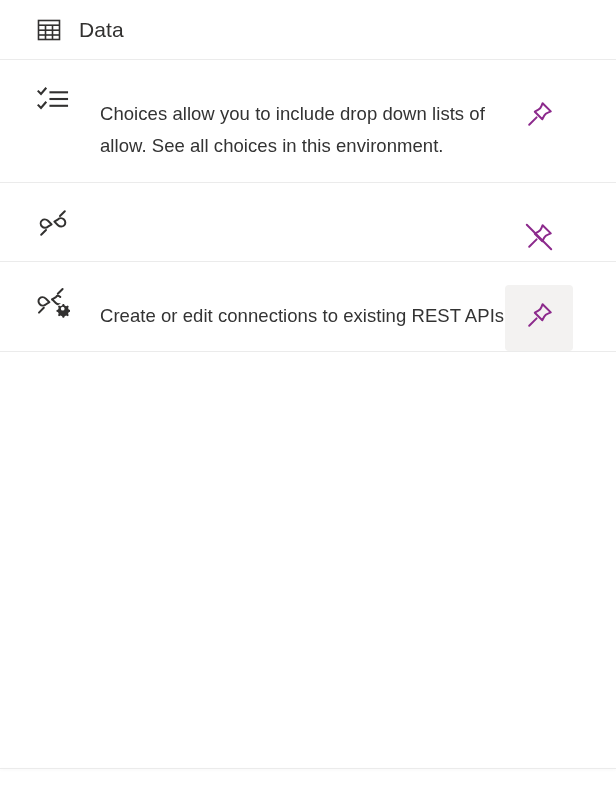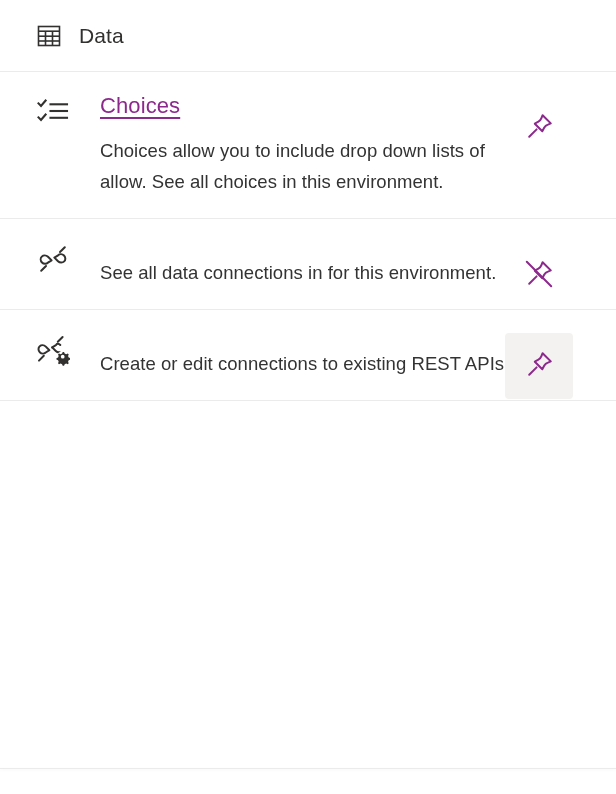--- a/index.html
+++ b/index.html
@@ -19,21 +19,21 @@
   .panel {
     position: relative;
     width: 616px;
     height: 794px;
     background: #ffffff;
     box-sizing: border-box;
   }
 
   
   .panel-header {
-    height: 72px;
+    height: 60px;
     display: flex;
     align-items: center;
     padding-left: 36px;
     box-sizing: border-box;
     border-bottom: 1px solid #ebebeb;
   }
   .panel-header .header-icon {
     width: 26px;
     height: 26px;
     display: inline-flex;
@@ -161,21 +161,20 @@
           <g stroke="#323130" fill="none" stroke-width="2.1" stroke-linecap="square">
             <polyline points="1.5,7.4 4,10 8.6,4.6"></polyline>
             <polyline points="1.5,21.4 4,24 8.6,18.6"></polyline>
             <line x1="13.5" y1="8.3" x2="30" y2="8.3"></line>
             <line x1="13.5" y1="15" x2="30" y2="15"></line>
             <line x1="13.5" y1="21.8" x2="30" y2="21.8"></line>
           </g>
         </svg>
       </span>
       <div class="card-body">
-        <a class="card-link" href="#">Choices</a>
         <div class="card-desc">Choices allow you to include drop down lists of allow. See all choices in this environment.</div>
       </div>
       <button class="pin-button">
         <span>
           <svg width="34" height="34" viewBox="0 0 34 34" aria-hidden="true">
             <g fill="none" stroke="#8c2a8c" stroke-width="2" stroke-linejoin="round" stroke-linecap="round">
               <path d="M20.6 5.2 L28.8 13.4 L25.9 14.6 C24.3 15.2 23.1 16.2 22.3 17.6 L20.3 21.2 L12.8 13.7 L16.4 11.7 C17.8 10.9 18.8 9.7 19.4 8.1 Z"></path>
               <line x1="14.6" y1="19.4" x2="7.2" y2="26.8"></line>
             </g>
           </svg>
@@ -188,21 +187,20 @@
         <svg width="32" height="32" viewBox="0 0 32 32" aria-hidden="true">
           <g fill="none" stroke="#323130" stroke-width="2" stroke-linecap="round" stroke-linejoin="round">
             <path d="M14.6 17.4 L11.0 13.8 C9.1 11.9 6.3 12.1 4.8 13.6 C3.3 15.1 3.3 17.8 5.0 19.5 C6.7 21.2 9.4 21.2 10.9 19.7 Z"></path>
             <path d="M17.4 14.6 L21.0 18.2 C22.9 20.1 25.7 19.9 27.2 18.4 C28.7 16.9 28.7 14.2 27.0 12.5 C25.3 10.8 22.6 10.8 21.1 12.3 Z"></path>
             <line x1="4.2" y1="27.8" x2="9.0" y2="23.0"></line>
             <line x1="23.0" y1="9.0" x2="27.8" y2="4.2"></line>
           </g>
         </svg>
       </span>
       <div class="card-body">
-        <div class="card-desc">See all data connections in for this environment.</div>
       </div>
       <button class="pin-button">
         <span>
           <svg width="34" height="34" viewBox="0 0 34 34" aria-hidden="true">
             <g fill="none" stroke="#8c2a8c" stroke-width="2" stroke-linejoin="round" stroke-linecap="round">
               <path d="M20.6 5.2 L28.8 13.4 L25.9 14.6 C24.3 15.2 23.1 16.2 22.3 17.6 L20.3 21.2 L12.8 13.7 L16.4 11.7 C17.8 10.9 18.8 9.7 19.4 8.1 Z"></path>
               <line x1="14.6" y1="19.4" x2="7.2" y2="26.8"></line>
               <line x1="4.8" y1="4.8" x2="29.2" y2="29.2"></line>
             </g>
           </svg>

